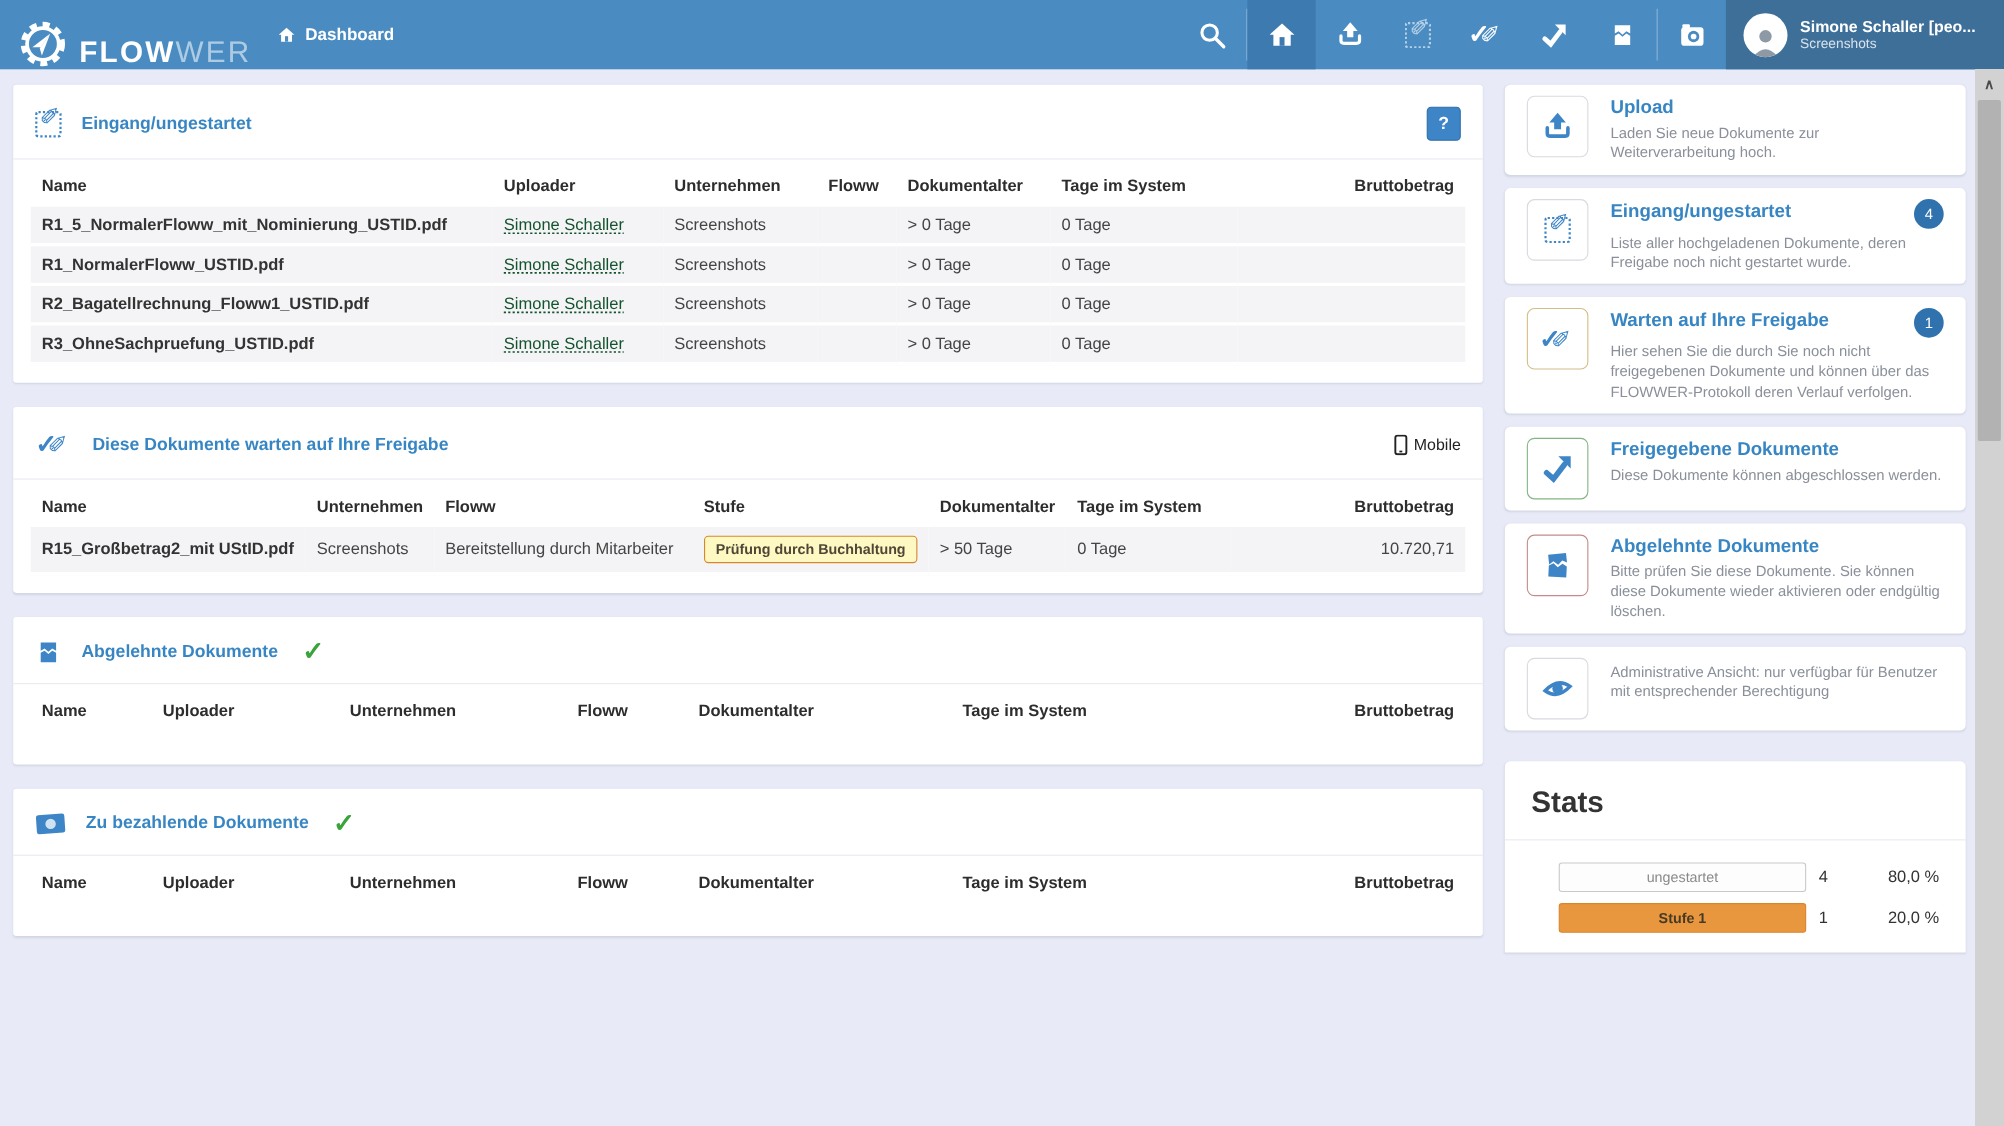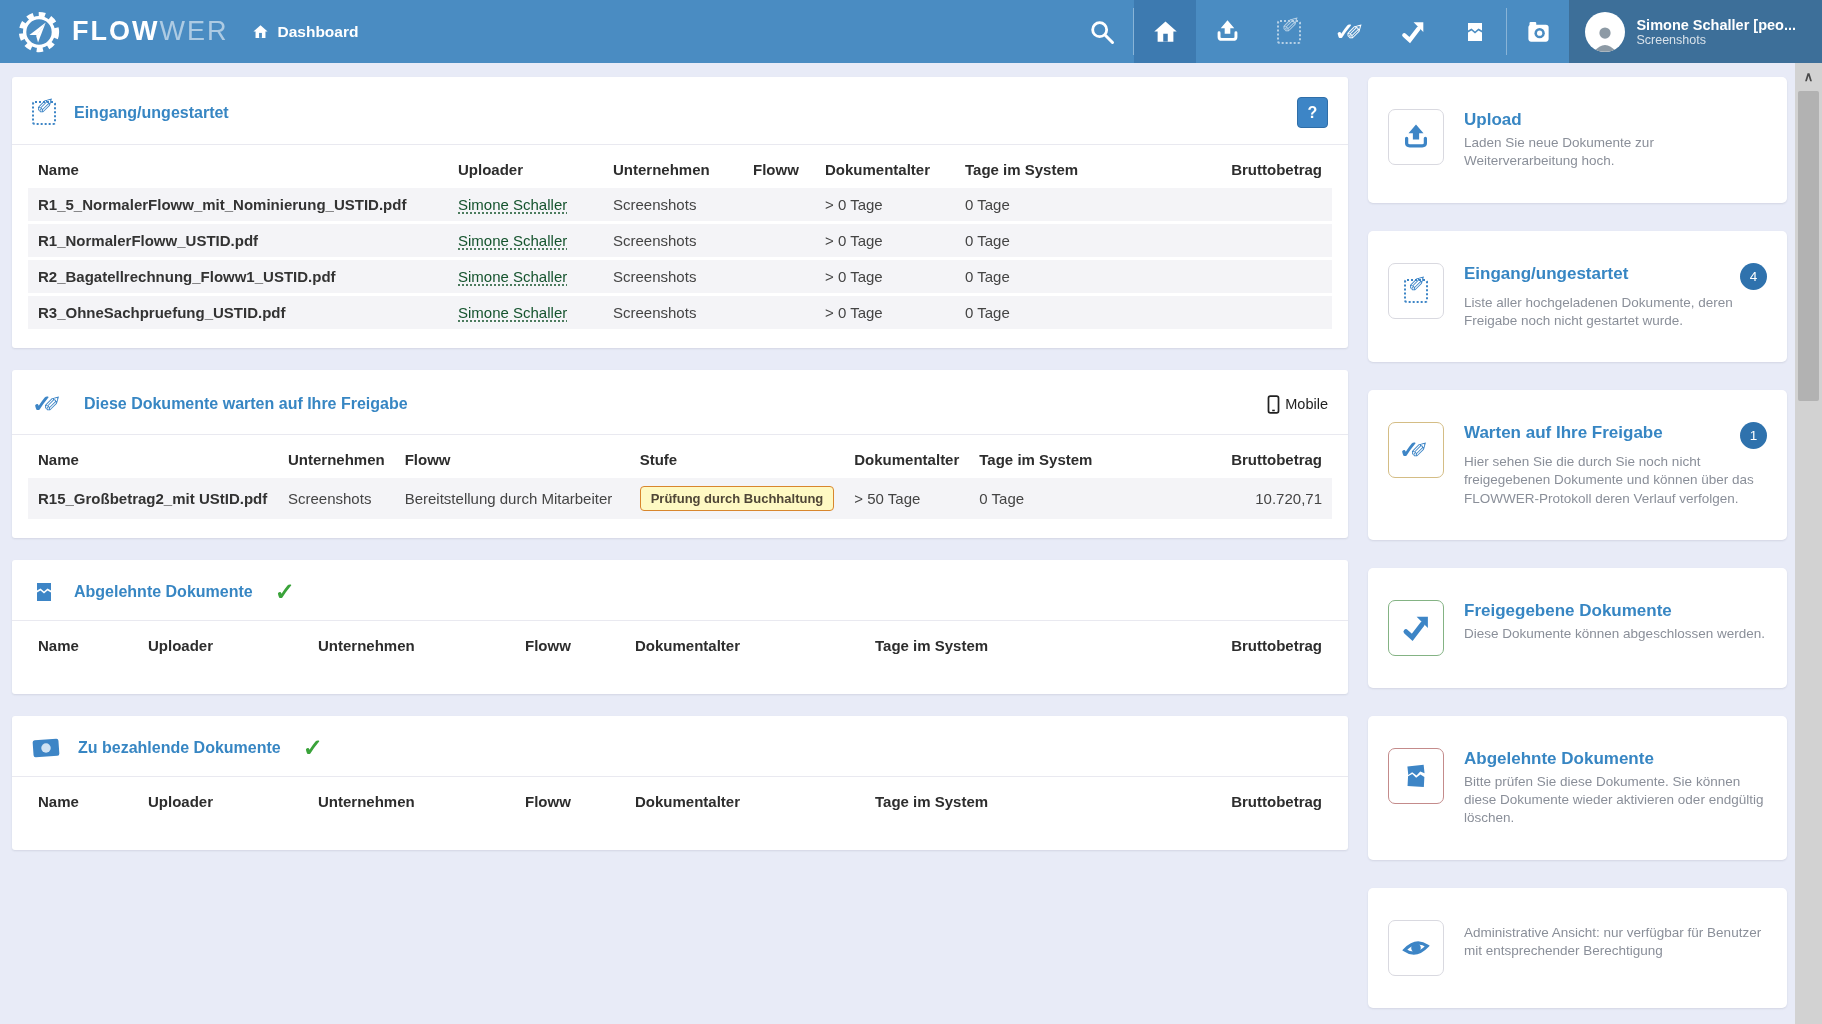--- a/index.html
+++ b/index.html
@@ -1,20 +1,20 @@
 <!DOCTYPE html>
 <html><head>
 <meta charset="utf-8">
 <style>
   * { margin:0; padding:0; box-sizing:border-box; }
   html,body { width:1822px; height:1024px; overflow:hidden; font-family:"Liberation Sans", sans-serif; background:#e8ebf7; }
 
   
   .navbar { height:63px; background:#4a8cc2; display:flex; align-items:stretch; color:#fff; }
-  .brand { display:flex; align-items:center; gap:10px; padding:0 14px 0 16px; }
+  .brand { display:flex; align-items:flex-end; gap:10px; padding:0 14px 0 16px; }
   .brand-text { font-size:27px; font-weight:bold; letter-spacing:2px; }
   .brand-text .light { color:rgba(255,255,255,.55); font-weight:normal; }
   .crumb { display:flex; align-items:center; gap:8px; font-size:15.5px; font-weight:bold; padding:0 10px; }
   .nav-right { margin-left:auto; display:flex; align-items:stretch; }
   .nav-item { width:62px; display:flex; align-items:center; justify-content:center; cursor:pointer; }
   .nav-item.active { background:#3d7ab0; }
   .nav-sep { width:1px; background:rgba(255,255,255,.35); margin:8px 0; }
   .nav-item.dim { opacity:.6; }
   .nav-user { background:#3d6f99; display:flex; align-items:center; gap:11px; padding:0 26px 0 16px; cursor:pointer; }
   .avatar { width:40px; height:40px; border-radius:50%; background:#fff; display:flex; align-items:flex-end; justify-content:center; overflow:hidden; }
@@ -51,21 +51,21 @@
   table { width:100%; border-collapse:separate; border-spacing:0; font-size:15px; }
   th { text-align:left; color:#2d2d2d; font-weight:bold; padding:10px 10px; white-space:nowrap; }
   td { padding:8px 10px; color:#444; background:#f4f4f7; border-bottom:3px solid #fff; white-space:nowrap; }
   th.num, td.num { text-align:right; }
   td.fname { font-weight:bold; color:#333; }
   .uploader-link { text-decoration:underline; text-decoration-style:dotted; text-underline-offset:3px; color:#14532d; cursor:pointer; }
   .badge-orange { display:inline-block; background:#fef9c3; border:1px solid #d8862d; border-radius:4px; color:#4f4636; font-weight:bold; font-size:13px; padding:4px 10px; }
   .empty-pad { height:14px; }
 
   
-  .card { background:#fff; border-radius:5px; box-shadow:0 1px 2px rgba(60,64,90,.12); padding:32px 20px; display:flex; gap:20px; margin-bottom:28px; cursor:pointer; }
+  .card { background:#fff; border-radius:5px; box-shadow:0 1px 2px rgba(60,64,90,.12); padding:10px 20px; display:flex; gap:20px; margin-bottom:12px; cursor:pointer; }
   .card-iconbox { width:56px; height:56px; flex:none; border:1px solid #d9d9e0; border-radius:7px; display:flex; align-items:center; justify-content:center; background:#fff; }
   .card-iconbox.tan { border-color:#d4bd85; }
   .card-iconbox.green { border-color:#84b384; }
   .card-iconbox.red { border-color:#c48b8b; }
   .card-body { flex:1; }
   .card-title-row { display:flex; align-items:flex-start; gap:8px; }
   .card-title { font-size:17px; font-weight:bold; color:#3786c3; line-height:1.25; }
   .badge { margin-left:auto; flex:none; min-width:27px; height:27px; border-radius:50%; background:#2f72ad; color:#fff; font-size:13.5px; display:flex; align-items:center; justify-content:center; }
   .badge:empty { display:none; }
   .card-desc { font-size:13.5px; color:#8a8f99; line-height:1.35; margin-top:4px; }
@@ -446,20 +446,23 @@
             <path d="M3.5 13.5 Q12 4.5 20.5 10.5 Q12 19.5 3.5 13.5 Z" fill="none" stroke="#3d85c6" stroke-width="2.4"></path>
             <circle cx="12" cy="12" r="3.6" fill="#3d85c6"></circle>
           </svg>
       </div>
       <div class="card-body">
         <p class="card-desc">Administrative Ansicht: nur verfügbar für Benutzer mit entsprechender Berechtigung</p>
       </div>
     </div>
 
     <section class="stats-panel">
+      <div class="stats-head">
+          <h2 class="stats-title">Stats</h2>
+        </div>
       <div class="stats-body">
         <div class="stats-row">
           <span class="pill pill-gray">ungestartet</span>
           <span class="stats-count">4</span>
           <span class="stats-pct">80,0 %</span>
         </div>
         <div class="stats-row">
           <span class="pill pill-orange">Stufe 1</span>
           <span class="stats-count">1</span>
           <span class="stats-pct">20,0 %</span>

